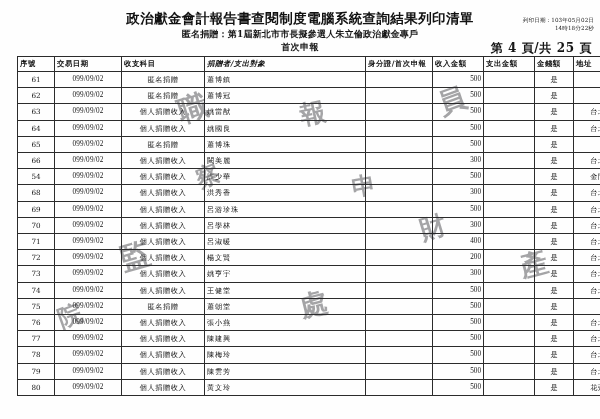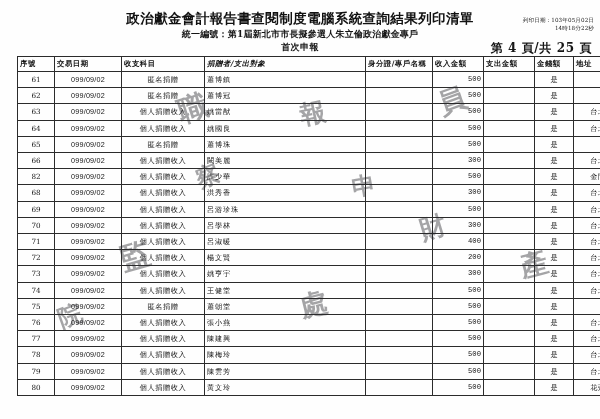--- a/index.html
+++ b/index.html
@@ -100,27 +100,27 @@
     font-weight: bold;
     text-align: left;
     letter-spacing: 0.5px;
     font-size: 7.4px;
     height: 14px;
     line-height: 14px;
   }
   
   .c-seq    { width: 32px;  text-align: center; }
   .c-date   { width: 62px;  text-align: center; letter-spacing: 0.2px;
-              font-family: Liberation Sans, sans-serif;
+              font-family: Liberation Serif, serif;
               font-size: 6.8px; }
   .c-item   { width: 78px;  text-align: center; letter-spacing: 0.6px; }
   .c-donor  { width: 156px; text-align: left; padding-left: 8px; letter-spacing: 0.8px; }
   .c-id     { width: 62px;  text-align: center; }
   .c-in     { width: 46px;  text-align: right; padding-right: 5px;
-              font-family: Liberation Mono, monospace;
+              font-family: Liberation Serif, serif;
               font-size: 6.8px; }
   .c-out    { width: 46px;  text-align: right; padding-right: 5px; }
   .c-money  { width: 34px;  text-align: center; }
   .c-addr   { width: 74px;  text-align: center; letter-spacing: 0.4px; }
 
   th.c-id, th.c-in, th.c-out, th.c-money { letter-spacing: 0.1px; font-size: 6.4px; }
   th.c-donor { text-align: center; padding-left: 2px; letter-spacing: 1px; font-style: italic; }
 
   .masked { letter-spacing: 1.4px; font-size: 8px; }
 
@@ -163,39 +163,39 @@
   .wm-i { left: 58px;  top: 300px; font-size: 24px; transform: rotate(-20deg); }
   .wm-j { left: 352px; top: 170px; font-size: 24px; transform: rotate(-10deg); }
 </style>
 </head>
 <body>
 
 <div id="page">
 
   <div class="header">
     <div class="doc-title">政治獻金會計報告書查閱制度電腦系統查詢結果列印清單</div>
-    <div class="doc-subtitle">統一編號：第1屆新北市市長擬參選人朱立倫政治獻金專戶</div>
+    <div class="doc-subtitle">匿名捐贈：第1屆新北市市長擬參選人朱立倫政治獻金專戶</div>
     <div class="doc-section">首次申報</div>
 
     <div class="print-meta">
       <div>列印日期：103年05月02日</div>
       <div style="text-align:right;">14時18分22秒</div>
     </div>
     <div class="page-meta">第 4 頁/共 25 頁</div>
   </div>
 
   <div class="table-wrap">
     <table class="ledger">
       <thead>
         <tr>
           <th class="c-seq">序號</th>
           <th class="c-date">交易日期</th>
           <th class="c-item">收支科目</th>
           <th class="c-donor">捐贈者/支出對象</th>
-          <th class="c-id">身分證/專戶名稱</th>
+          <th class="c-id">身分證/首次申報</th>
           <th class="c-in">收入金額</th>
           <th class="c-out">支出金額</th>
           <th class="c-money">金錢額</th>
           <th class="c-addr">地址</th>
         </tr>
       </thead>
       <tbody id="ledger-body">
           <tr>
             <td class="c-seq">61</td>
             <td class="c-date">099/09/02</td>
@@ -256,21 +256,21 @@
             <td class="c-date">099/09/02</td>
             <td class="c-item">個人捐贈收入</td>
             <td class="c-donor">闕美麗</td>
             <td class="c-id"></td>
             <td class="c-in">300</td>
             <td class="c-out"></td>
             <td class="c-money">是</td>
             <td class="c-addr">台北市漢口街</td>
           </tr>
           <tr>
-            <td class="c-seq">82</td>
+            <td class="c-seq">54</td>
             <td class="c-date">099/09/02</td>
             <td class="c-item">個人捐贈收入</td>
             <td class="c-donor">許少華</td>
             <td class="c-id"></td>
             <td class="c-in">500</td>
             <td class="c-out"></td>
             <td class="c-money">是</td>
             <td class="c-addr">金門縣金城鎮</td>
           </tr>
           <tr>

